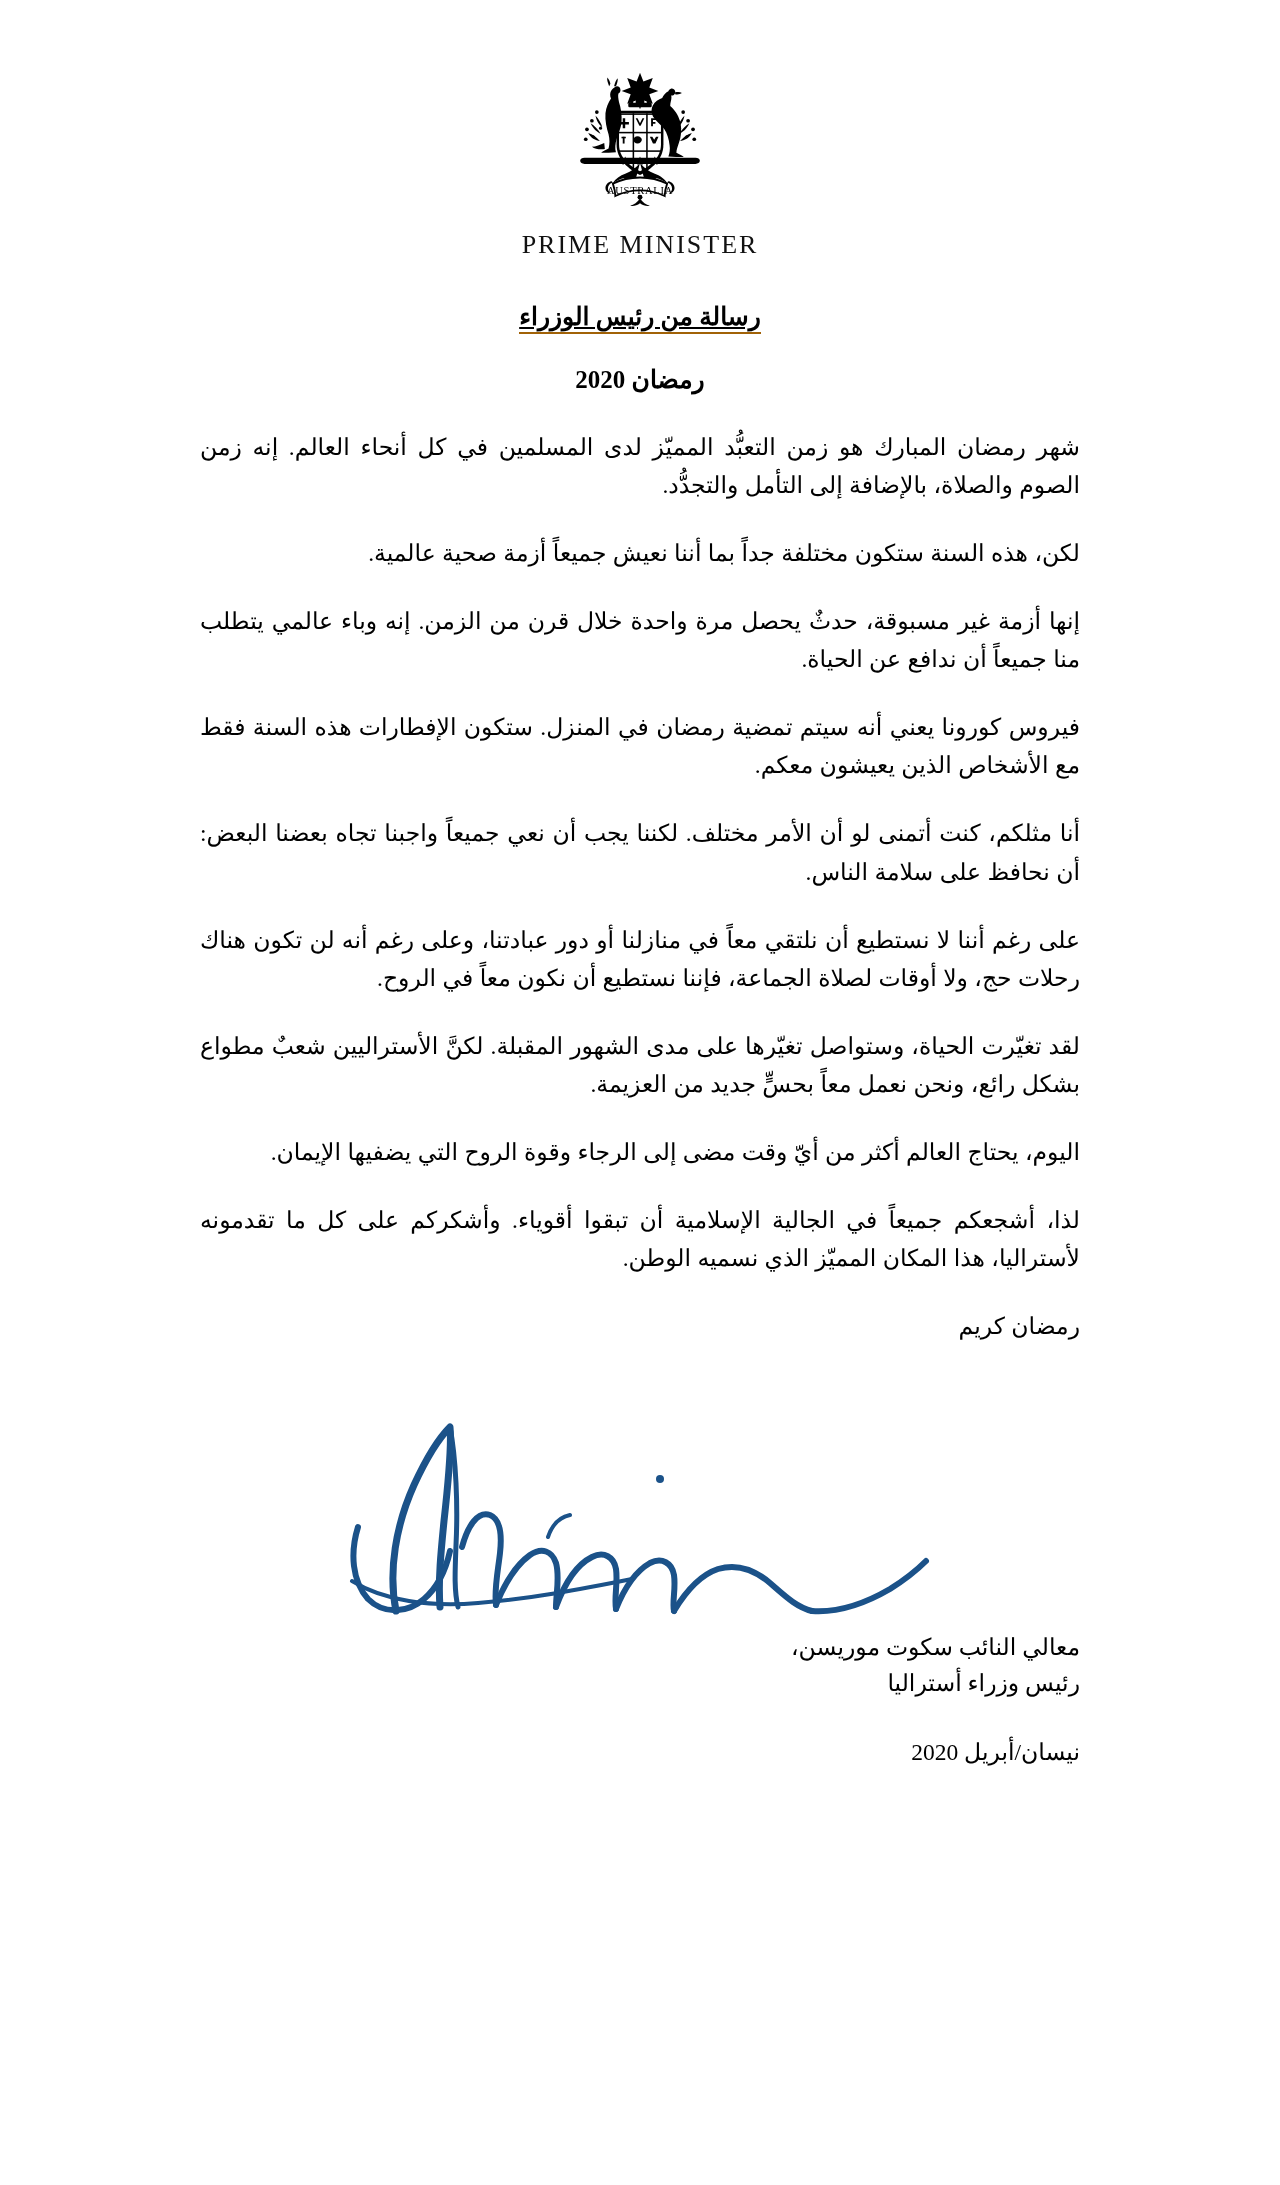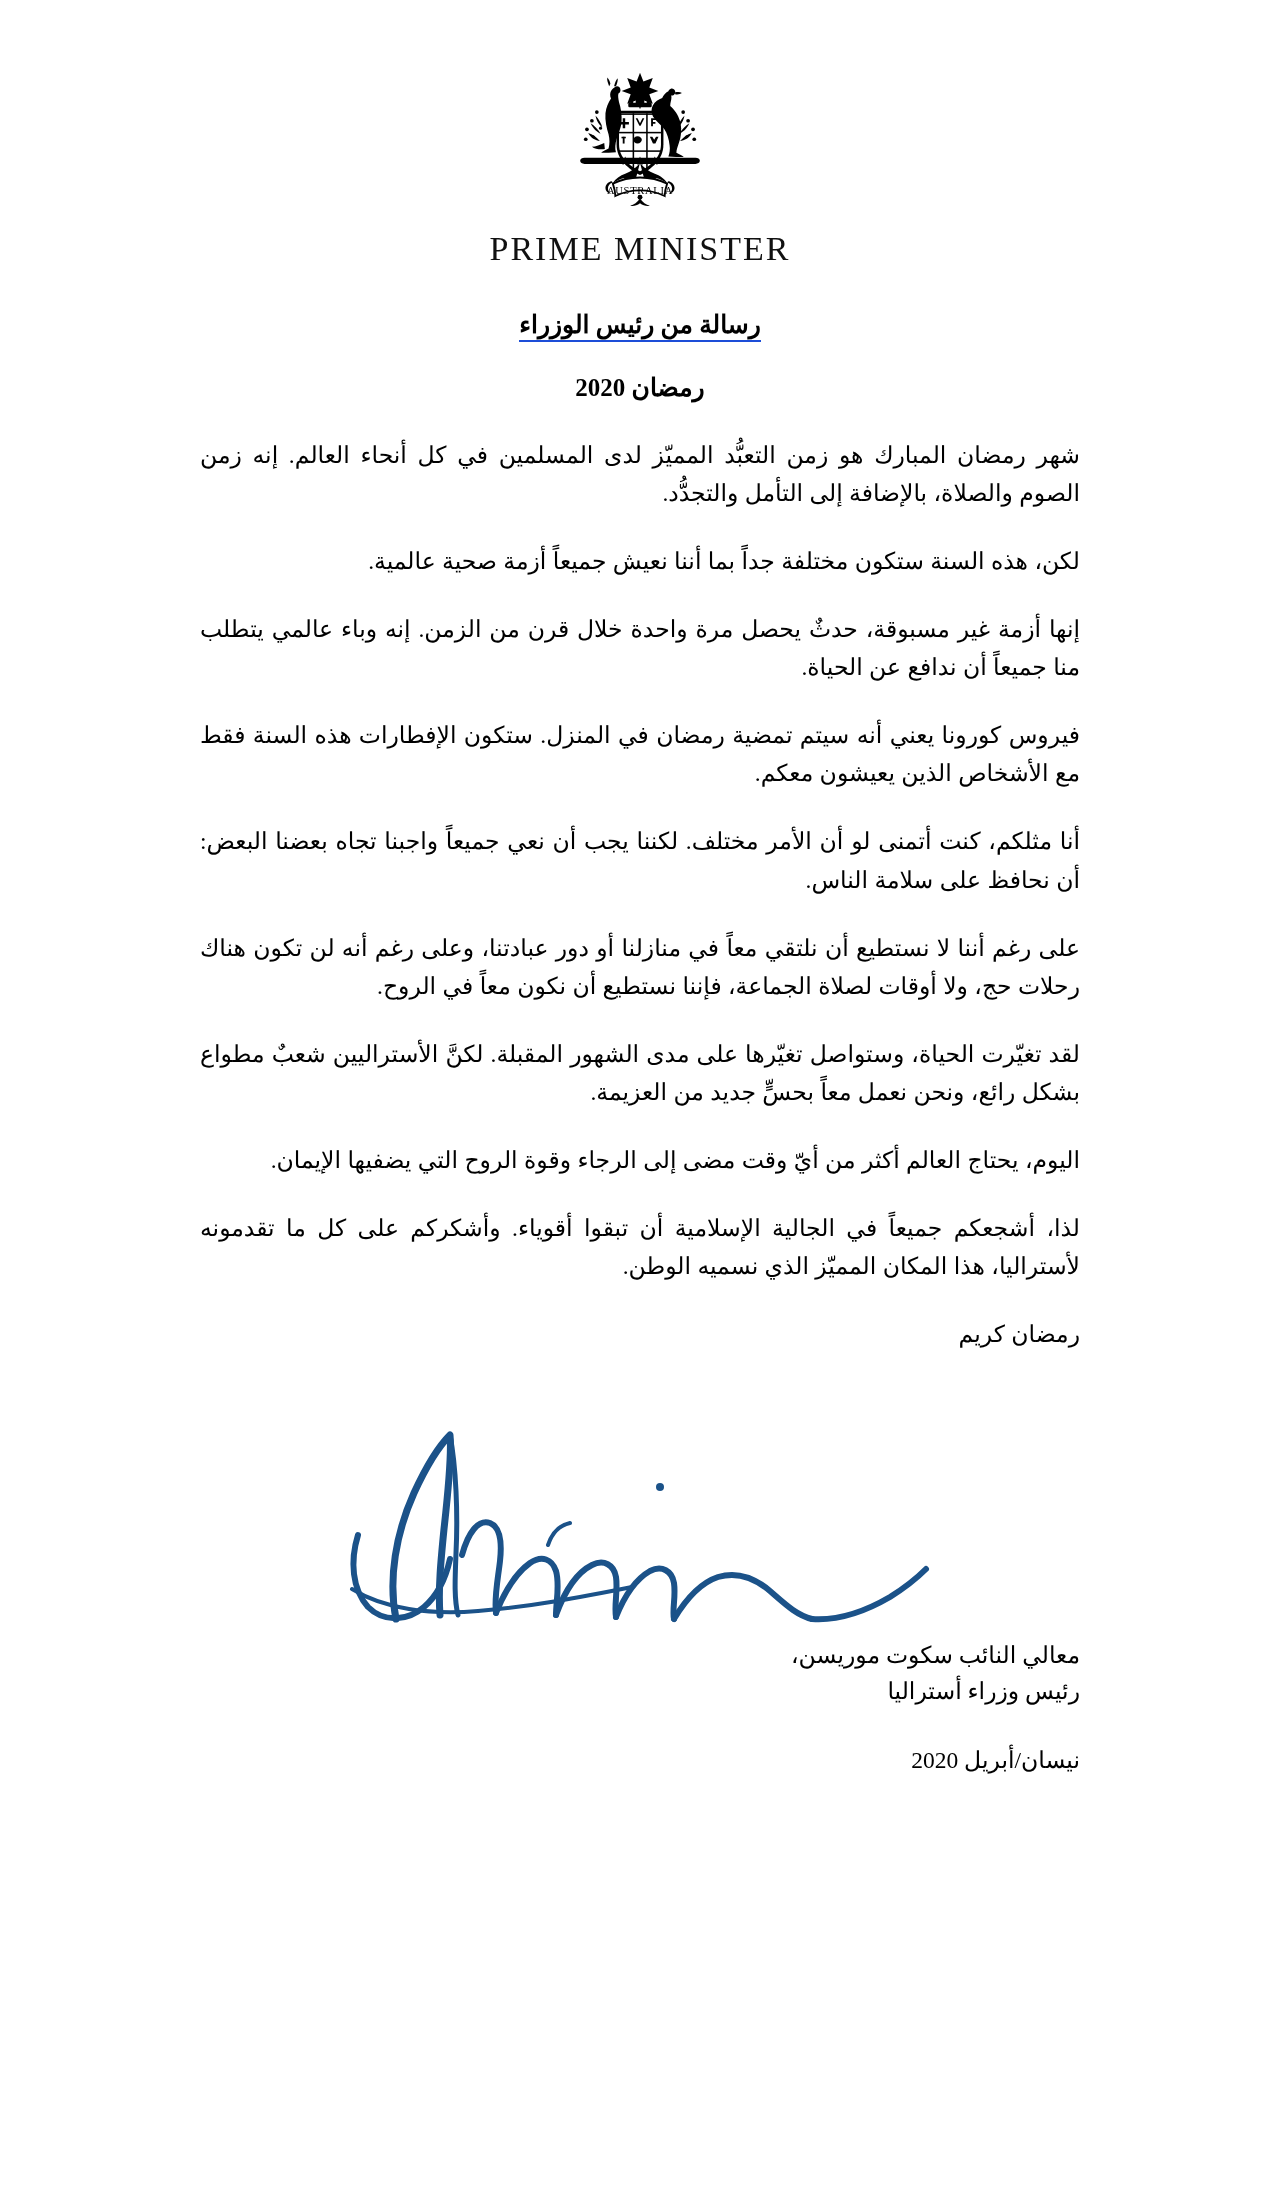--- a/index.html
+++ b/index.html
@@ -31,38 +31,39 @@
   .crest {
     display: inline-block;
     width: 190px;
     height: 148px;
     line-height: 0;
   }
   .crest svg { display:block; width:100%; height:100%; }
   .dept-title {
     margin-top: 14px;
     font-family: "Liberation Serif", "DejaVu Serif", serif;
-    font-size: 34px;
+    font-size: 26px;
     letter-spacing: 2.0px;
     color: #111;
     direction: ltr;
     font-weight: 400;
   }
 
   
   .doc-title {
     margin-top: 42px;
     text-align: center;
     font-size: 25px;
     font-weight: 700;
     direction: rtl;
   }
   .doc-title span {
-    border-bottom: 2px solid #1d4ed8;
+    border-bottom: 2px solid #a16207;
     padding-bottom: 2px;
+    text-decoration: underline;
   }
   .doc-subtitle {
     margin-top: 34px;
     text-align: center;
     font-size: 25px;
     font-weight: 700;
     direction: rtl;
   }
 
   

